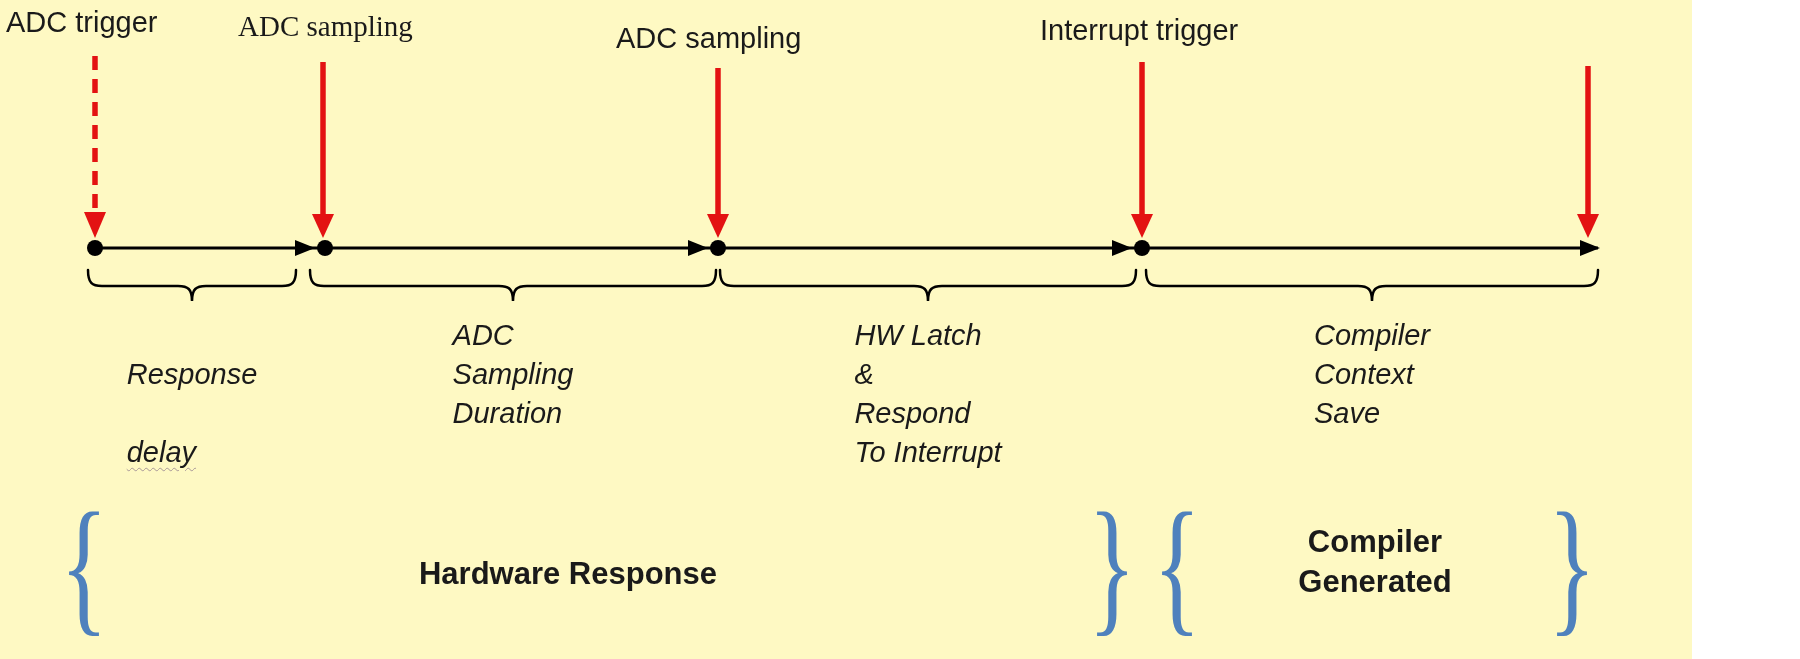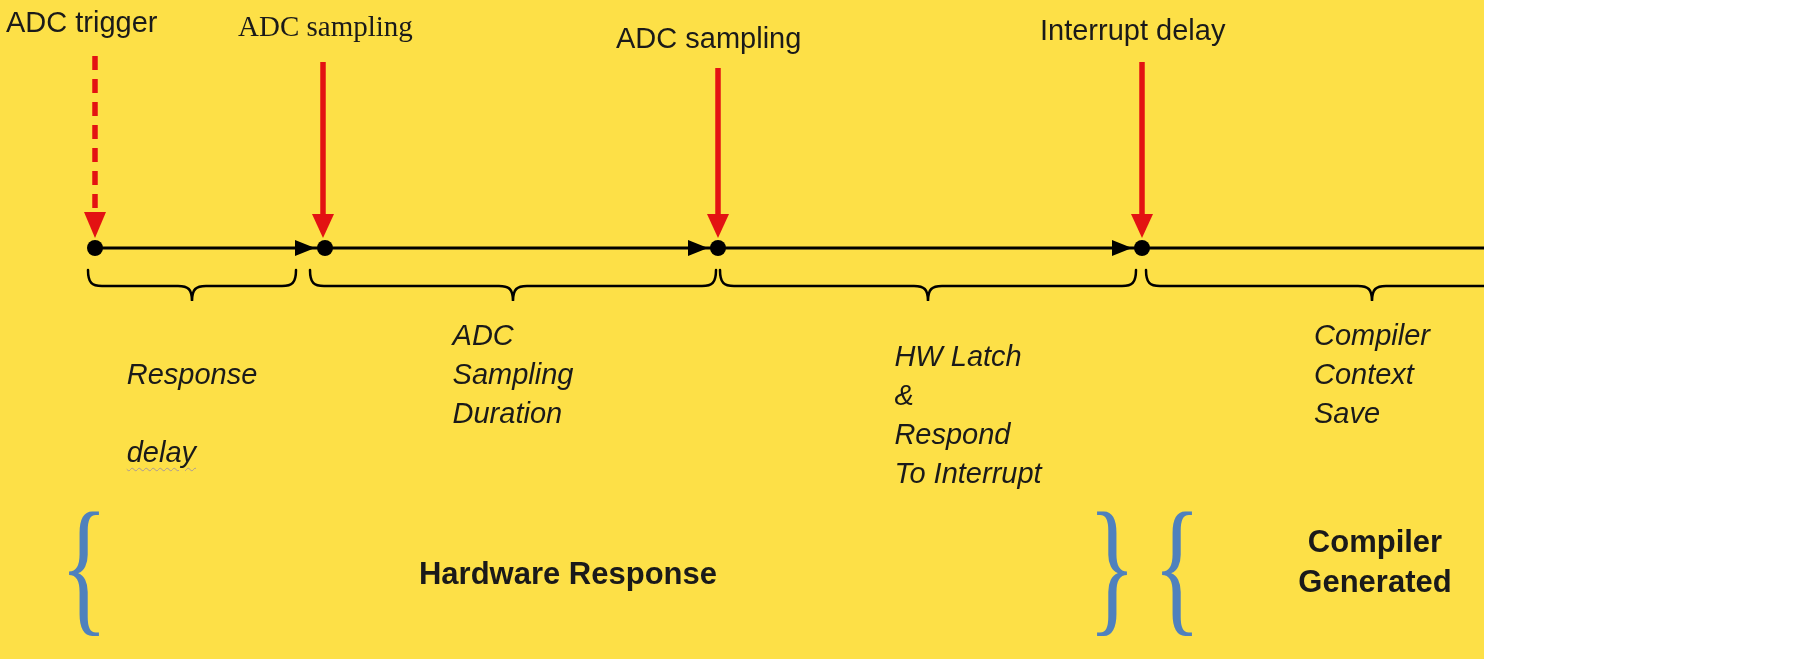--- a/index.html
+++ b/index.html
@@ -1,20 +1,20 @@
 <!DOCTYPE html>
 <html style="--arrow-color: #e31212; --brace-color: #4f81bd; --line-color: #000000; --text-color: #1a1a1a;"><head>
 <meta charset="utf-8">
 <style>
   html, body { margin: 0; padding: 0; background: #ffffff; }
   .canvas {
     position: relative;
-    width: 1484px;
+    width: 1692px;
     height: 659px;
-    background: #fde047;
+    background: #fef9c3;
     font-family: "Liberation Sans", sans-serif;
     color: var(--text-color, #1a1a1a);
     overflow: hidden;
   }
   .layer-svg { position: absolute; left: 0; top: 0; }
 
   
   .red-arrow-shaft { stroke: var(--arrow-color, #e31212); stroke-width: 5.5; fill: none; }
   .red-arrow-shaft.dashed { stroke-dasharray: 14 9; }
   .red-arrow-head { fill: var(--arrow-color, #e31212); stroke: none; }
@@ -119,30 +119,30 @@
 
     <path class="bracket" d="M 88 270 C 88 283, 92 286, 102 286 L 178 286 C 188 286, 192 289, 192 301 C 192 289, 196 286, 206 286 L 282 286 C 292 286, 296 283, 296 270"></path>
     <path class="bracket" d="M 310 270 C 310 283, 314 286, 324 286 L 499 286 C 509 286, 513 289, 513 301 C 513 289, 517 286, 527 286 L 702 286 C 712 286, 716 283, 716 270"></path>
     <path class="bracket" d="M 720 270 C 720 283, 724 286, 734 286 L 914 286 C 924 286, 928 289, 928 301 C 928 289, 932 286, 942 286 L 1122 286 C 1132 286, 1136 283, 1136 270"></path>
     <path class="bracket" d="M 1146 270 C 1146 283, 1150 286, 1160 286 L 1358 286 C 1368 286, 1372 289, 1372 301 C 1372 289, 1376 286, 1386 286 L 1584 286 C 1594 286, 1598 283, 1598 270"></path>
   </svg>
 
   <div class="event-label" style="left:6px;   top:6px;">ADC trigger</div>
   <div class="event-label" style="left:238px; top:10px;font-family:Liberation Serif, serif;">ADC sampling</div>
   <div class="event-label" style="left:616px; top:22px;">ADC sampling</div>
-  <div class="event-label" style="left:1040px;top:14px;">Interrupt delay</div>
+  <div class="event-label" style="left:1040px;top:14px;">Interrupt trigger</div>
 
   <div class="seg-label" style="left:192px;">
     <span>Response</span><br>
     <span class="wavy">delay</span>
   </div>
   <div class="seg-label" style="left:513px;">ADC
 Sampling
 Duration</div>
-  <div class="seg-label" style="left:968px;margin-top:21px;">HW Latch
+  <div class="seg-label" style="left:928px;">HW Latch
 &amp;
 Respond
 To Interrupt</div>
   <div class="seg-label" style="left:1372px;">Compiler
 Context
 Save</div>
 
   <div class="brace" style="left:62px;">{</div>
   <div class="brace" style="left:1090px;">}</div>
   <div class="brace" style="left:1155px;">{</div>

